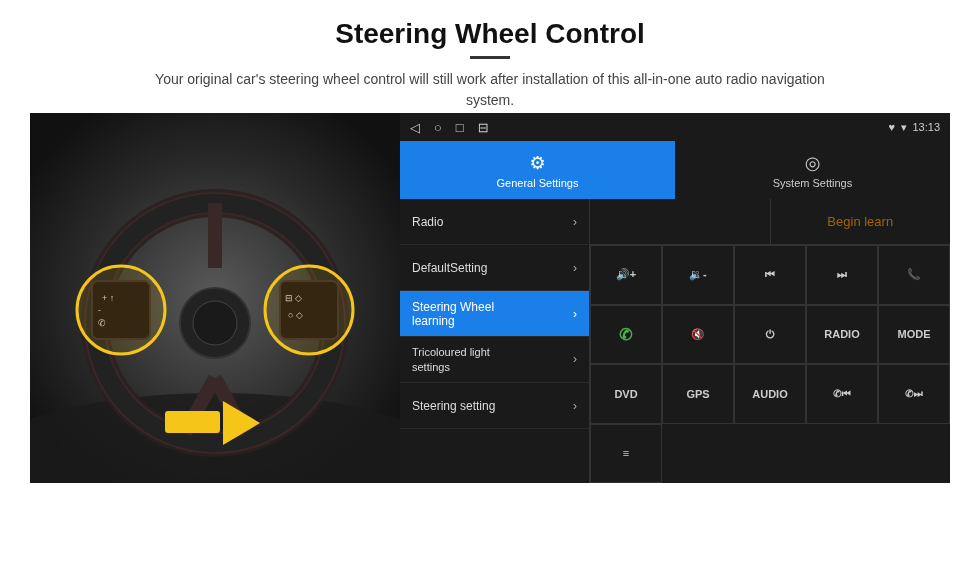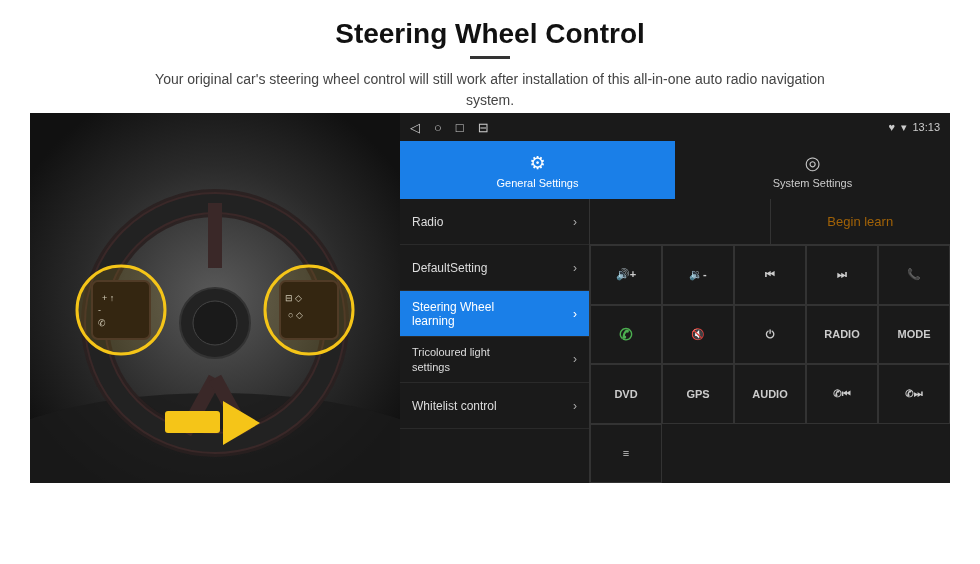--- a/index.html
+++ b/index.html
@@ -323,21 +323,21 @@
           </div>
           <div class="menu-item active">
             <span>Steering Wheel learning</span>
             <span class="chevron">›</span>
           </div>
           <div class="menu-item" style="font-size:11px; text-align:left; line-height:1.3;">
             <span>Tricoloured light<br>settings</span>
             <span class="chevron">›</span>
           </div>
           <div class="menu-item">
-            <span>Whitelist control</span>
+            <span>Steering setting</span>
             <span class="chevron">›</span>
           </div>
         </div>
 
         <div class="right-panel">
 
           <div class="top-row">
             <div class="empty-box"></div>
             <button class="begin-learn-btn">Begin learn</button>
           </div>

